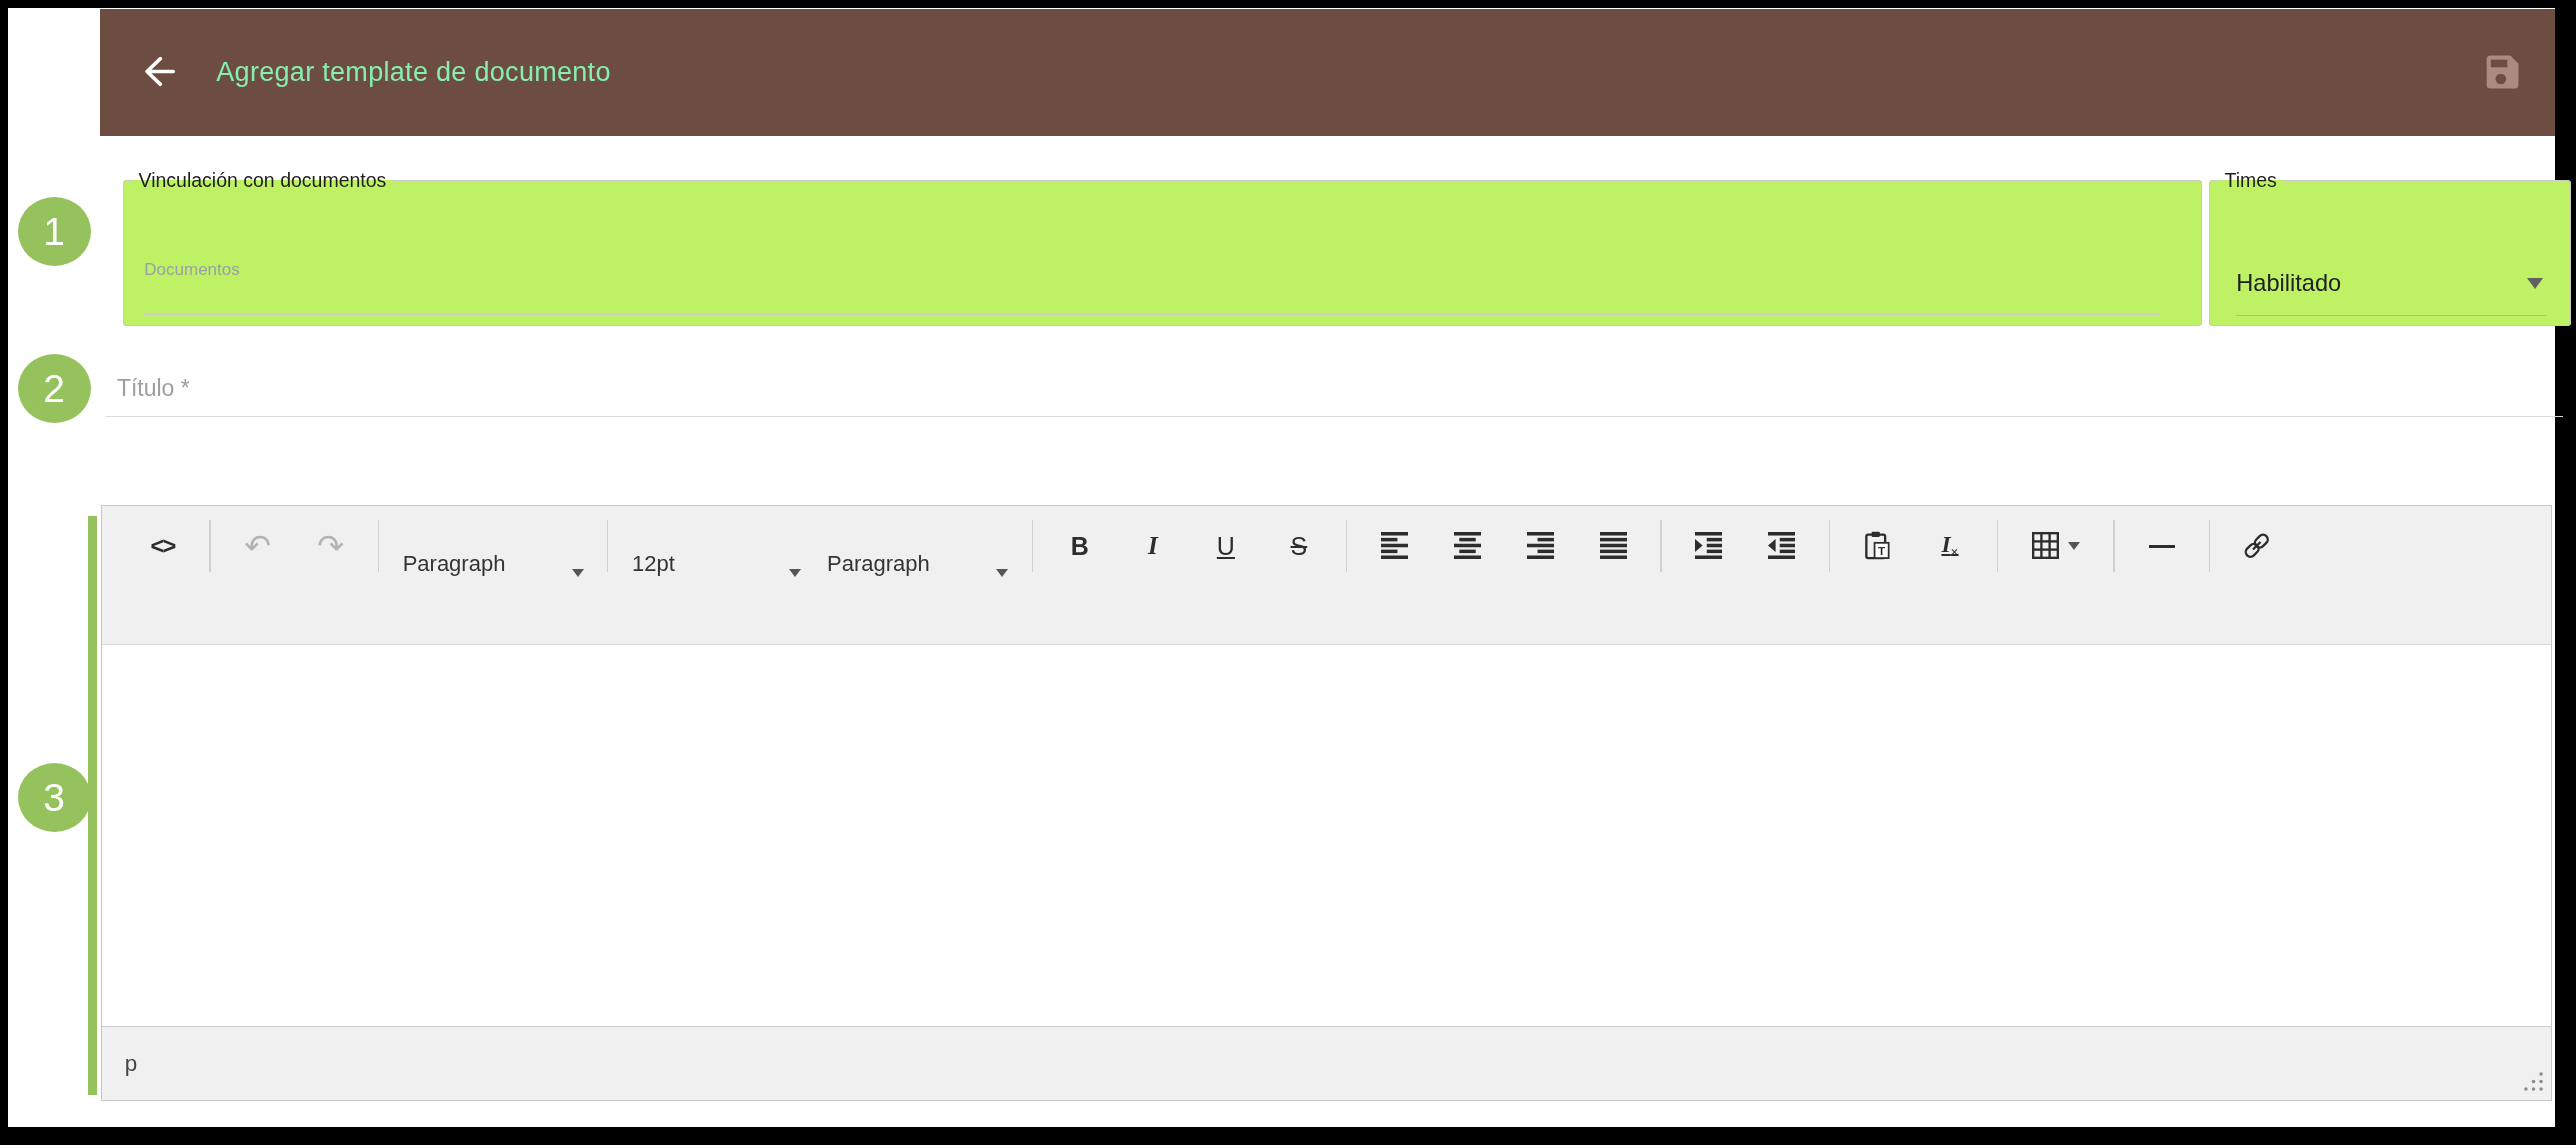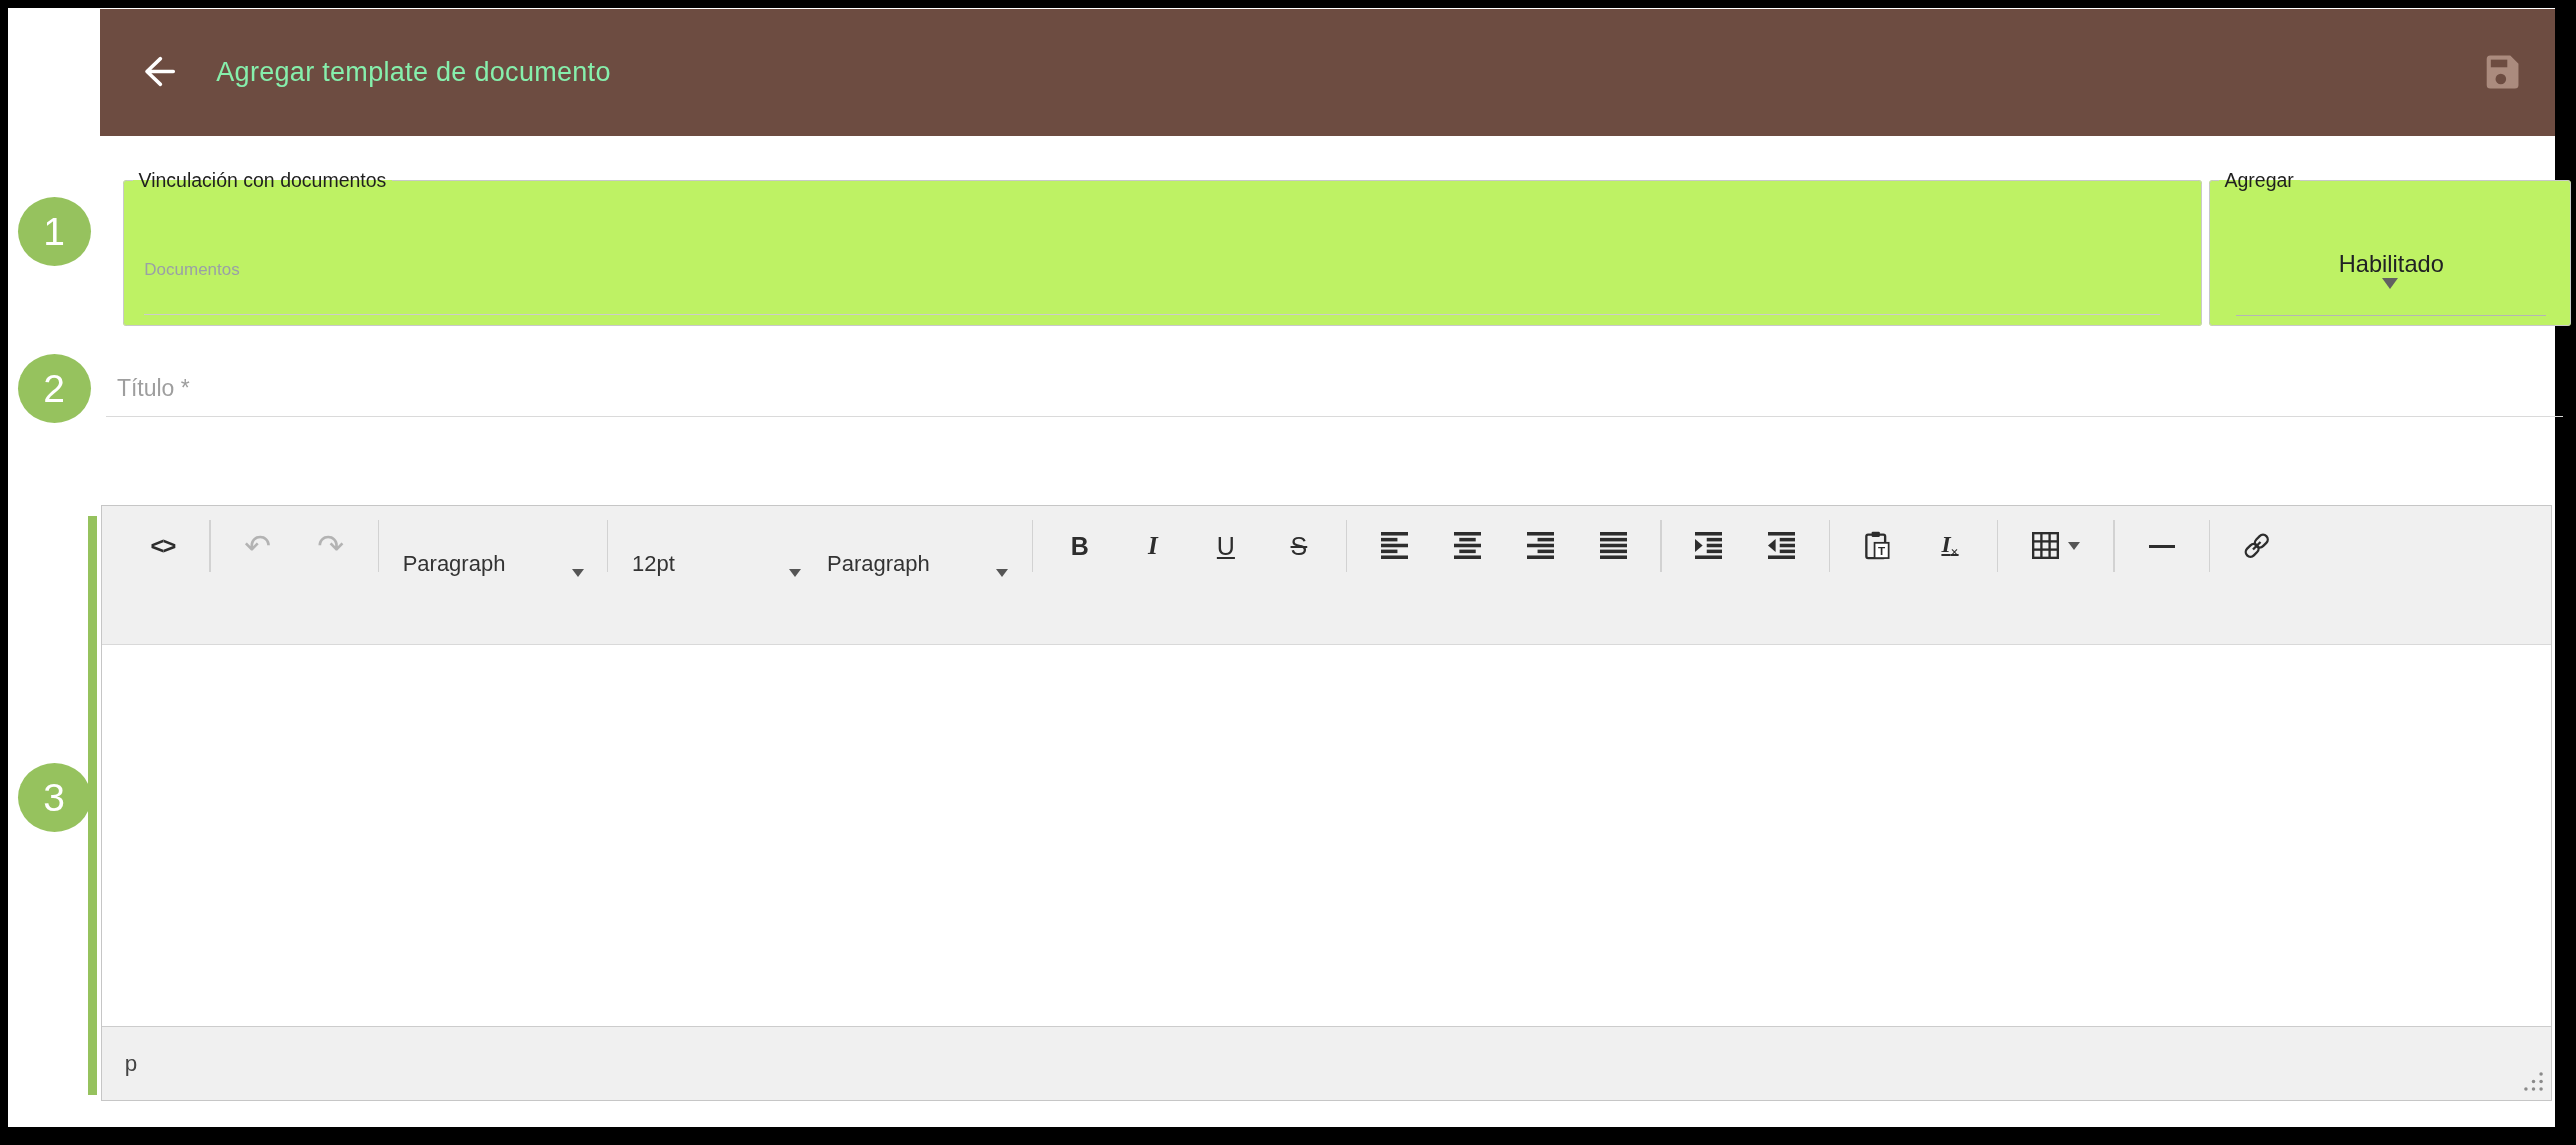--- a/index.html
+++ b/index.html
@@ -12,21 +12,21 @@
   .appbar h1{margin:0 0 0 38px;font-size:27px;font-weight:500;color:#86efac;letter-spacing:0.3px;}
   .save-btn{position:absolute;right:33px;top:50%;transform:translateY(-50%);width:40px;height:40px;cursor:pointer;}
 
   
   fieldset{position:absolute;margin:17px;padding:0;border:1.2px solid #c9c9c9;border-radius:3.5px;background:#bef264;}
   fieldset legend{font-size:19.5px;color:#1f1f1f;padding:0 5.9px;margin-left:8.3px;}
   .fs-vinc{left:98px;top:144px;width:2077px;height:155px;}
   .fs-estado{left:2184px;top:144px;width:360px;height:155px;}
   .doc-input{position:absolute;left:20px;top:33px;width:calc(100% - 61px);height:89px;border:none;outline:none;border-bottom:1.2px solid #cccccc;font-size:17px;font-family:"Liberation Sans",sans-serif;color:#333;background:transparent;padding:0;}
   .doc-input::placeholder{color:#9aa0a6;}
-  .estado-select{position:absolute;left:26px;top:59px;width:calc(100% - 50px);height:64px;border-bottom:1.2px solid #b5b5b5;display:flex;align-items:center;cursor:pointer;flex-direction:column;}
+  .estado-select{position:absolute;left:26px;top:59px;width:calc(100% - 50px);height:64px;border-bottom:1.2px solid #b5b5b5;display:flex;align-items:center;justify-content:space-between;cursor:pointer;}
   .estado-value{font-size:23.6px;color:#202124;}
   .estado-caret{width:0;height:0;border-left:8.9px solid transparent;border-right:8.9px solid transparent;border-top:11.2px solid #616161;margin-right:3.5px;}
 
   
   .titulo-input{position:absolute;left:98px;top:352px;width:2446px;height:56px;border:none;outline:none;border-bottom:1.2px solid #dadada;font-size:23px;font-family:Liberation Sans, sans-serif;color:#333;background:transparent;padding:0 0 0 10.6px;}
   .titulo-input::placeholder{color:#9e9e9e;}
 
   
   .gbar{position:absolute;left:80px;top:508px;width:8.9px;height:579px;background:#96c25e;}
   .badge{position:absolute;left:9.4px;width:73px;height:69px;border-radius:50%;background:#96c25e;color:#fff;display:flex;align-items:center;justify-content:center;font-size:39px;font-weight:300;z-index:5;}
@@ -82,21 +82,21 @@
       </span>
     </div>
   </div>
 
   <fieldset class="fs-vinc">
     <legend>Vinculación con documentos</legend>
     <input class="doc-input" type="text" placeholder="Documentos" style="">
   </fieldset>
 
   <fieldset class="fs-estado">
-    <legend>Agregar</legend>
+    <legend>Times</legend>
     <div class="estado-select">
       <span class="estado-value">Habilitado</span>
       <span class="estado-caret"></span>
     </div>
   </fieldset>
 
   <input class="titulo-input" type="text" placeholder="Título *" style="">
 
   <div class="gbar"></div>
   <div class="badge badge-1">

